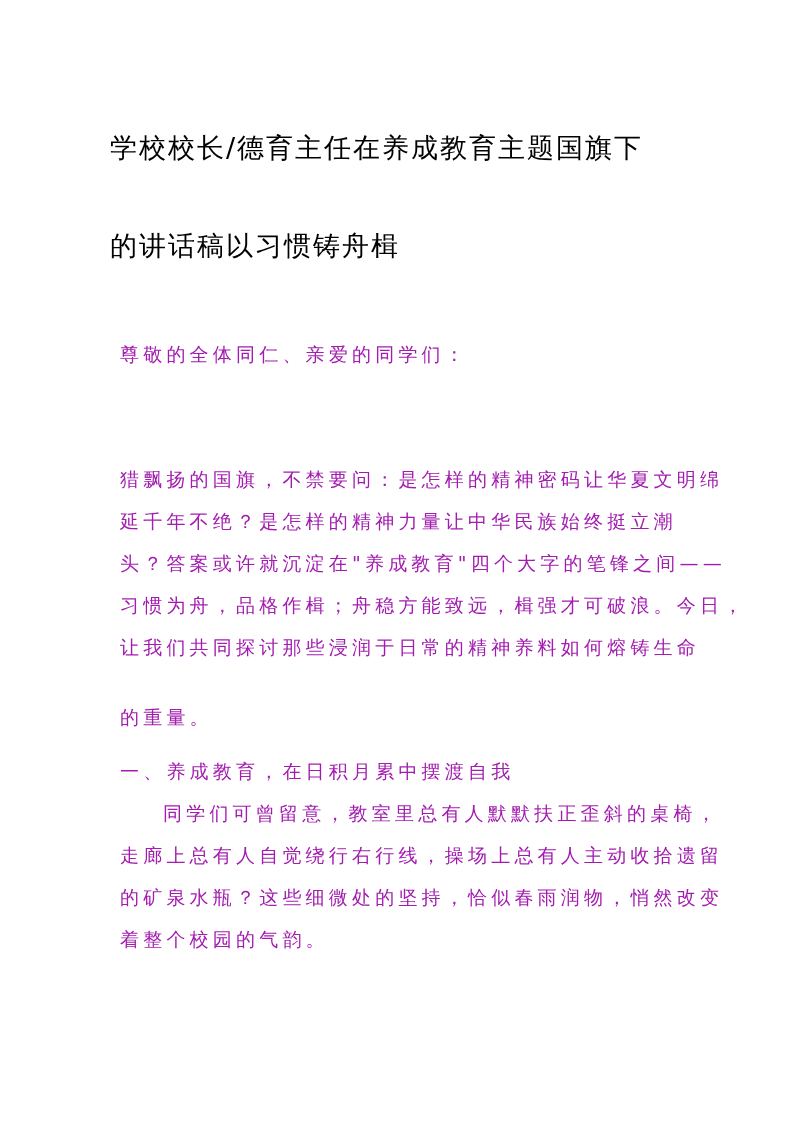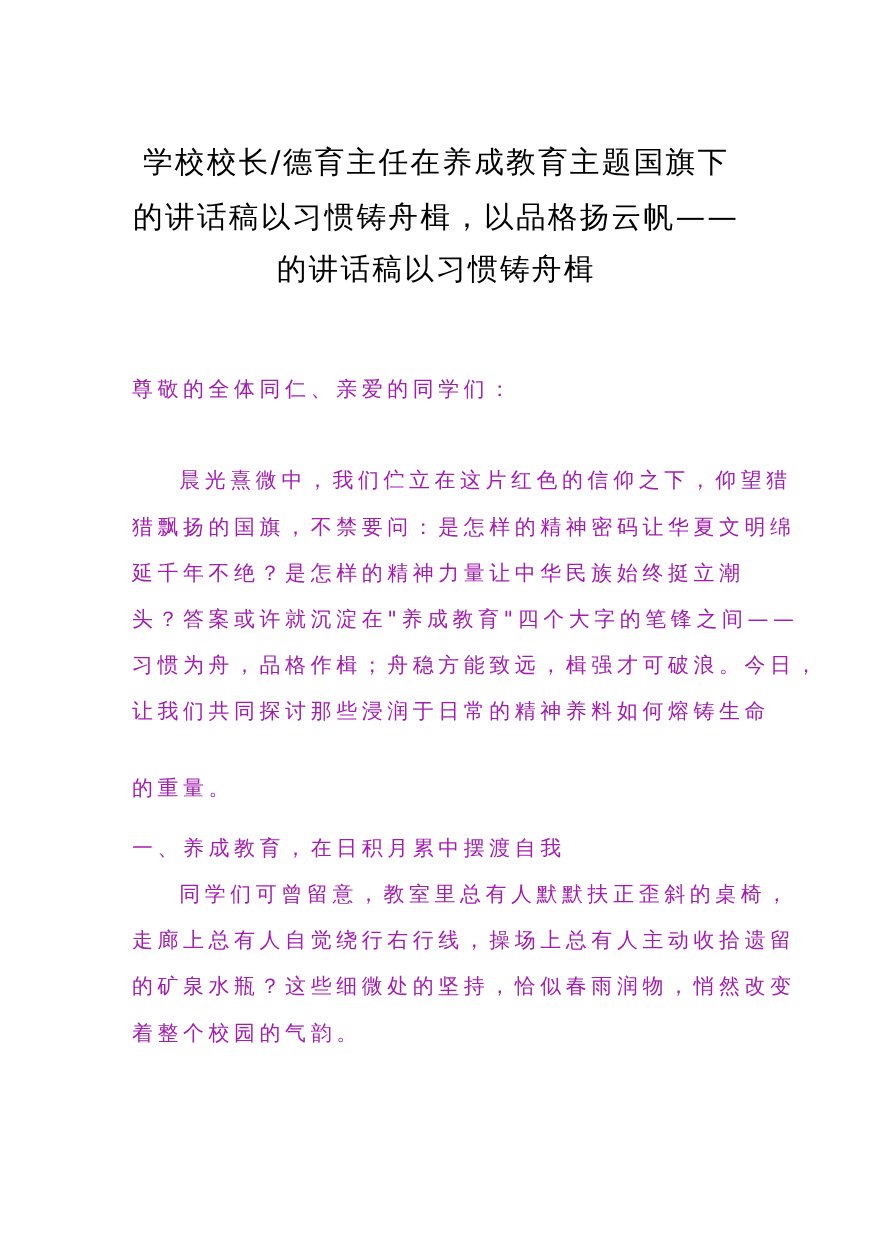--- a/index.html
+++ b/index.html
@@ -19,21 +19,21 @@
       position: absolute;
       left: 0; top: 0;
       width: 793px;
       height: 1122px;
       background: #ffffff;
     }
     .title {
       position: absolute;
       left: 110px;
       width: 573px;
-      text-align: center;
+      text-align: left;
       font-size: 27px;
       line-height: 1;
       letter-spacing: 2px;
       color: #000000;
       white-space: nowrap;
     }
     .line {
       position: absolute;
       left: 120px;
       font-size: 19px;
@@ -43,26 +43,24 @@
       color: #a21caf;
     }
     .indent { left: 163px; }
   </style>
 </head>
 <body>
 
 <div class="page">
 
   <div class="title" style="top:134px;">学校校长/德育主任在养成教育主题国旗下</div>
-  <div class="title" style="top:184px;">的讲话稿以习惯铸舟楫，以品格扬云帆——</div>
   <div class="title" style="top:232px;">的讲话稿以习惯铸舟楫</div>
 
   <div class="line" style="top:345px;">尊敬的全体同仁、亲爱的同学们：</div>
 
-  <div class="line indent" style="top:428px;">晨光熹微中，我们伫立在这片红色的信仰之下，仰望猎</div>
   <div class="line" style="top:470px;">猎飘扬的国旗，不禁要问：是怎样的精神密码让华夏文明绵</div>
   <div class="line" style="top:512px;">延千年不绝？是怎样的精神力量让中华民族始终挺立潮</div>
   <div class="line" style="top:554px;">头？答案或许就沉淀在"养成教育"四个大字的笔锋之间——</div>
   <div class="line" style="top:596px;">习惯为舟，品格作楫；舟稳方能致远，楫强才可破浪。今日，</div>
   <div class="line" style="top:638px;">让我们共同探讨那些浸润于日常的精神养料如何熔铸生命</div>
   <div class="line" style="top:680px;margin-top:28px;">的重量。</div>
 
   <div class="line" style="top:762px;">一、养成教育，在日积月累中摆渡自我</div>
 
   <div class="line indent" style="top:804px;">同学们可曾留意，教室里总有人默默扶正歪斜的桌椅，</div>

